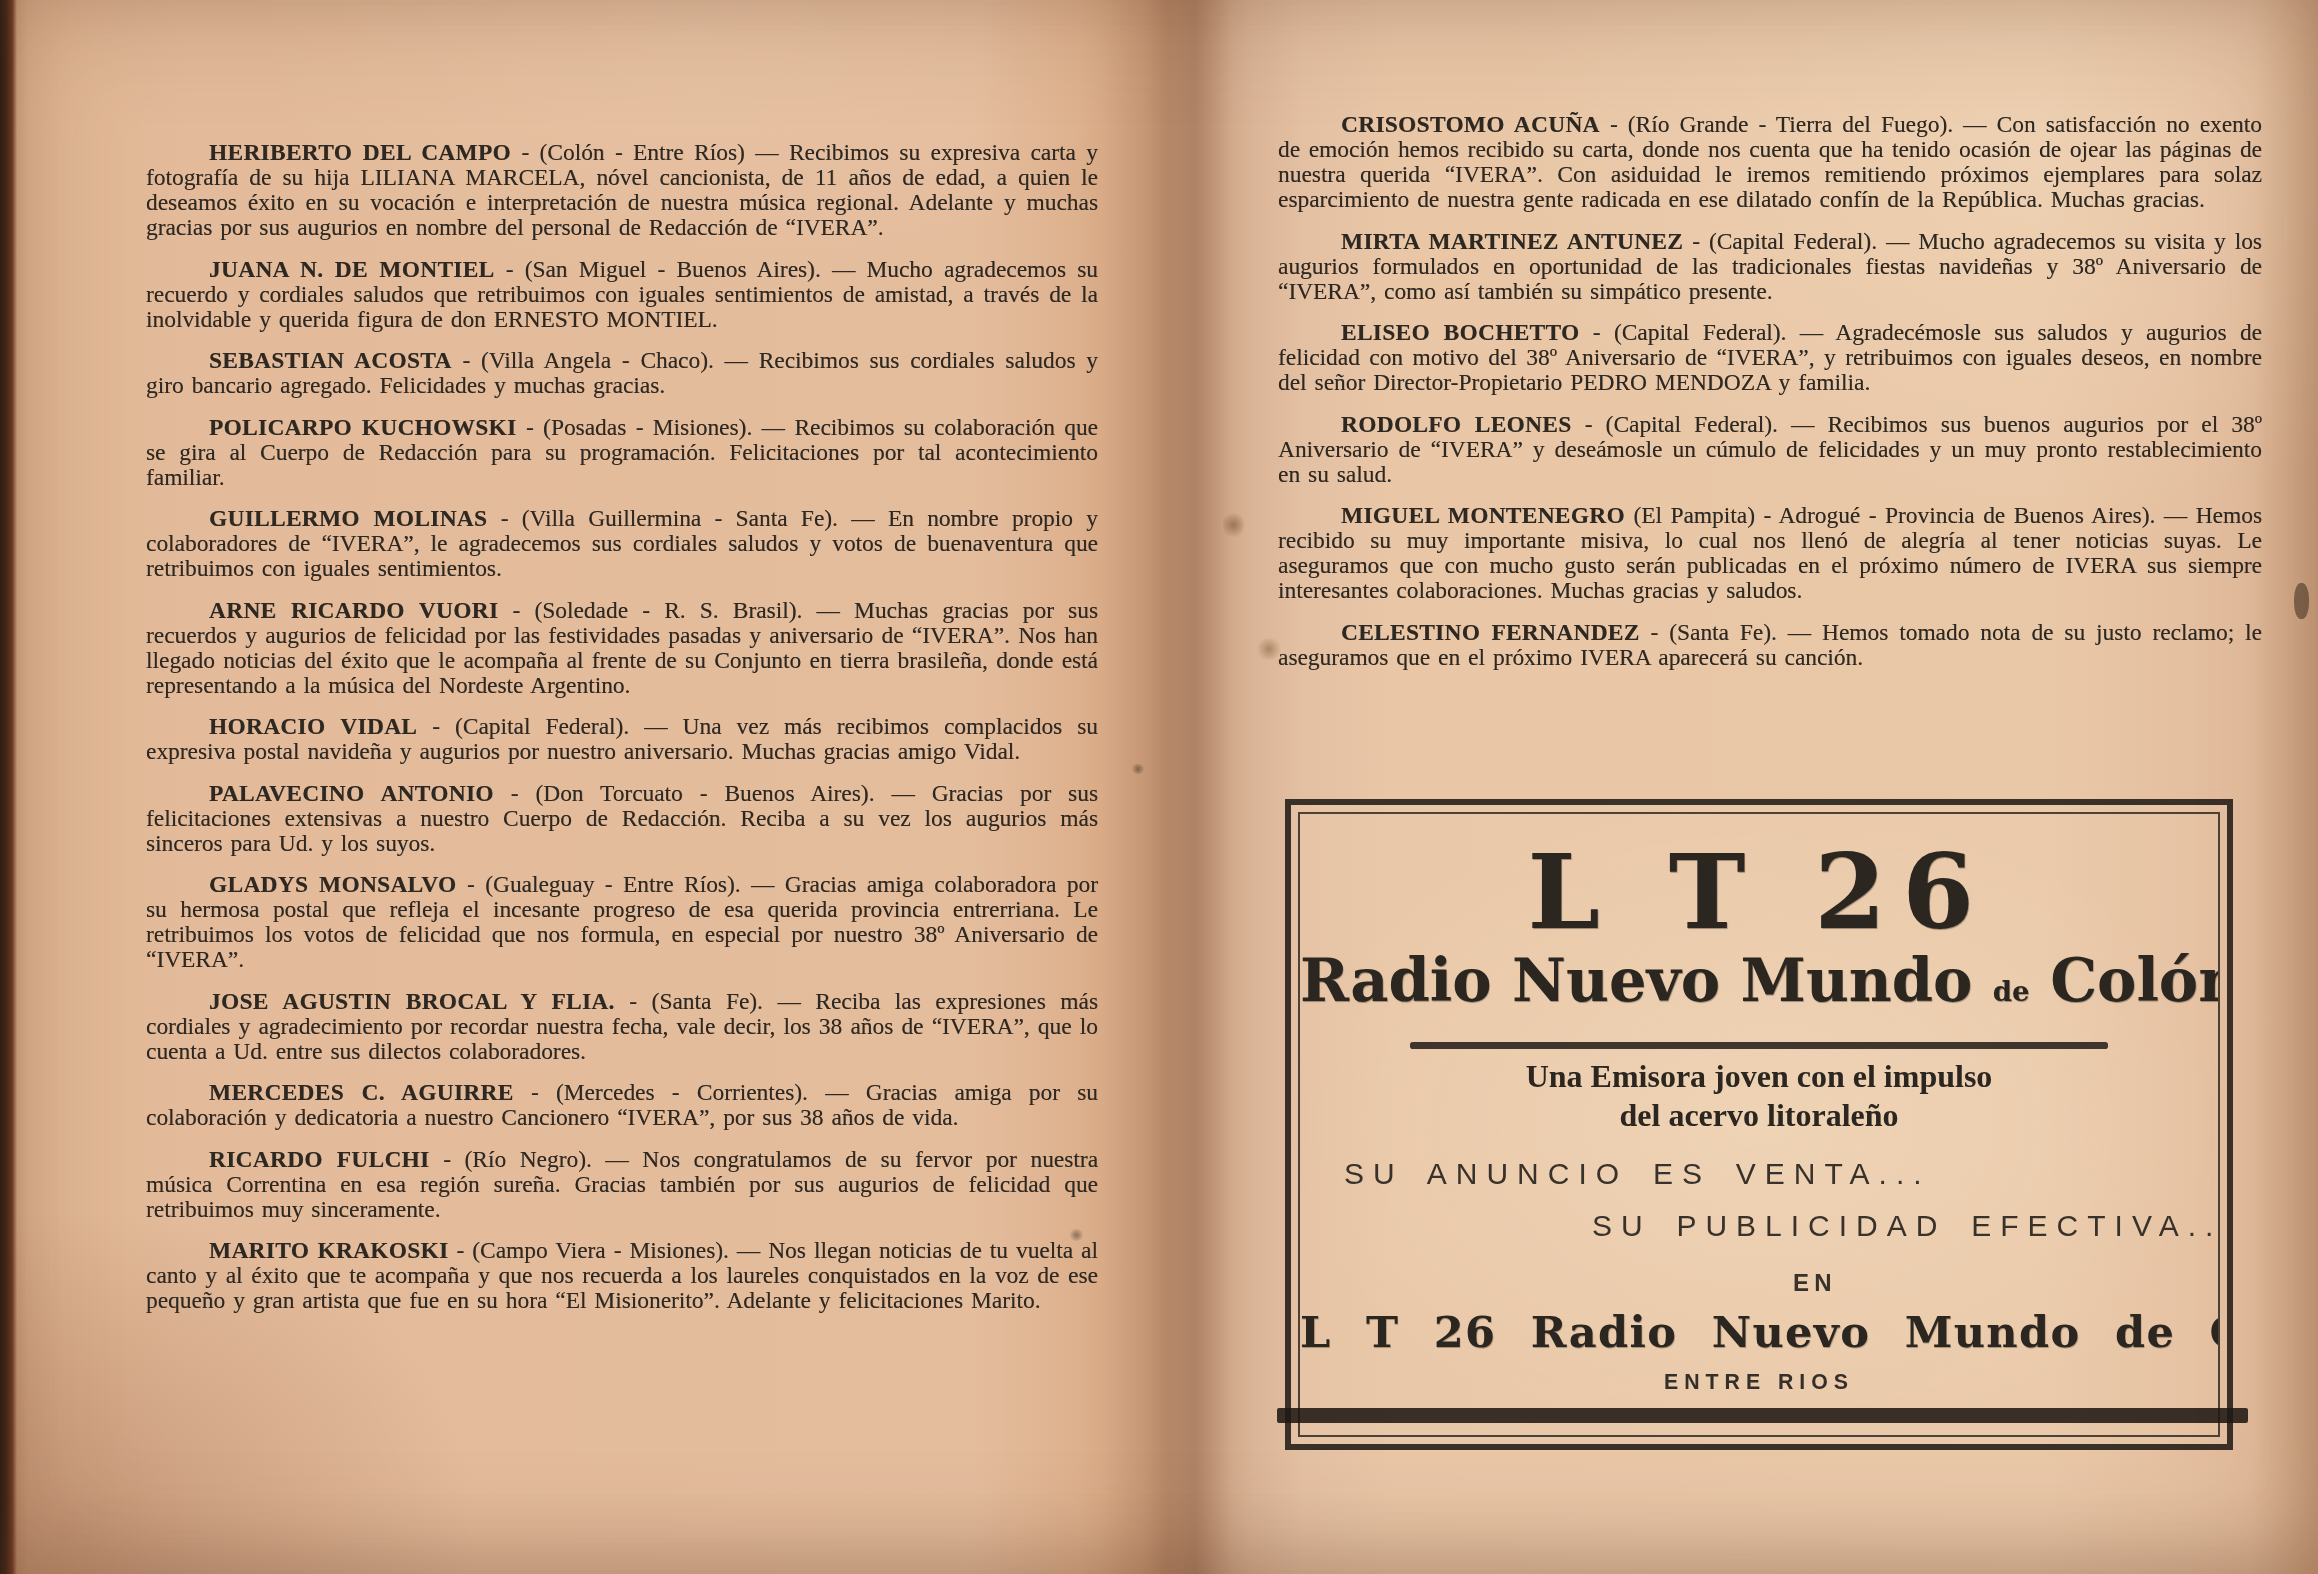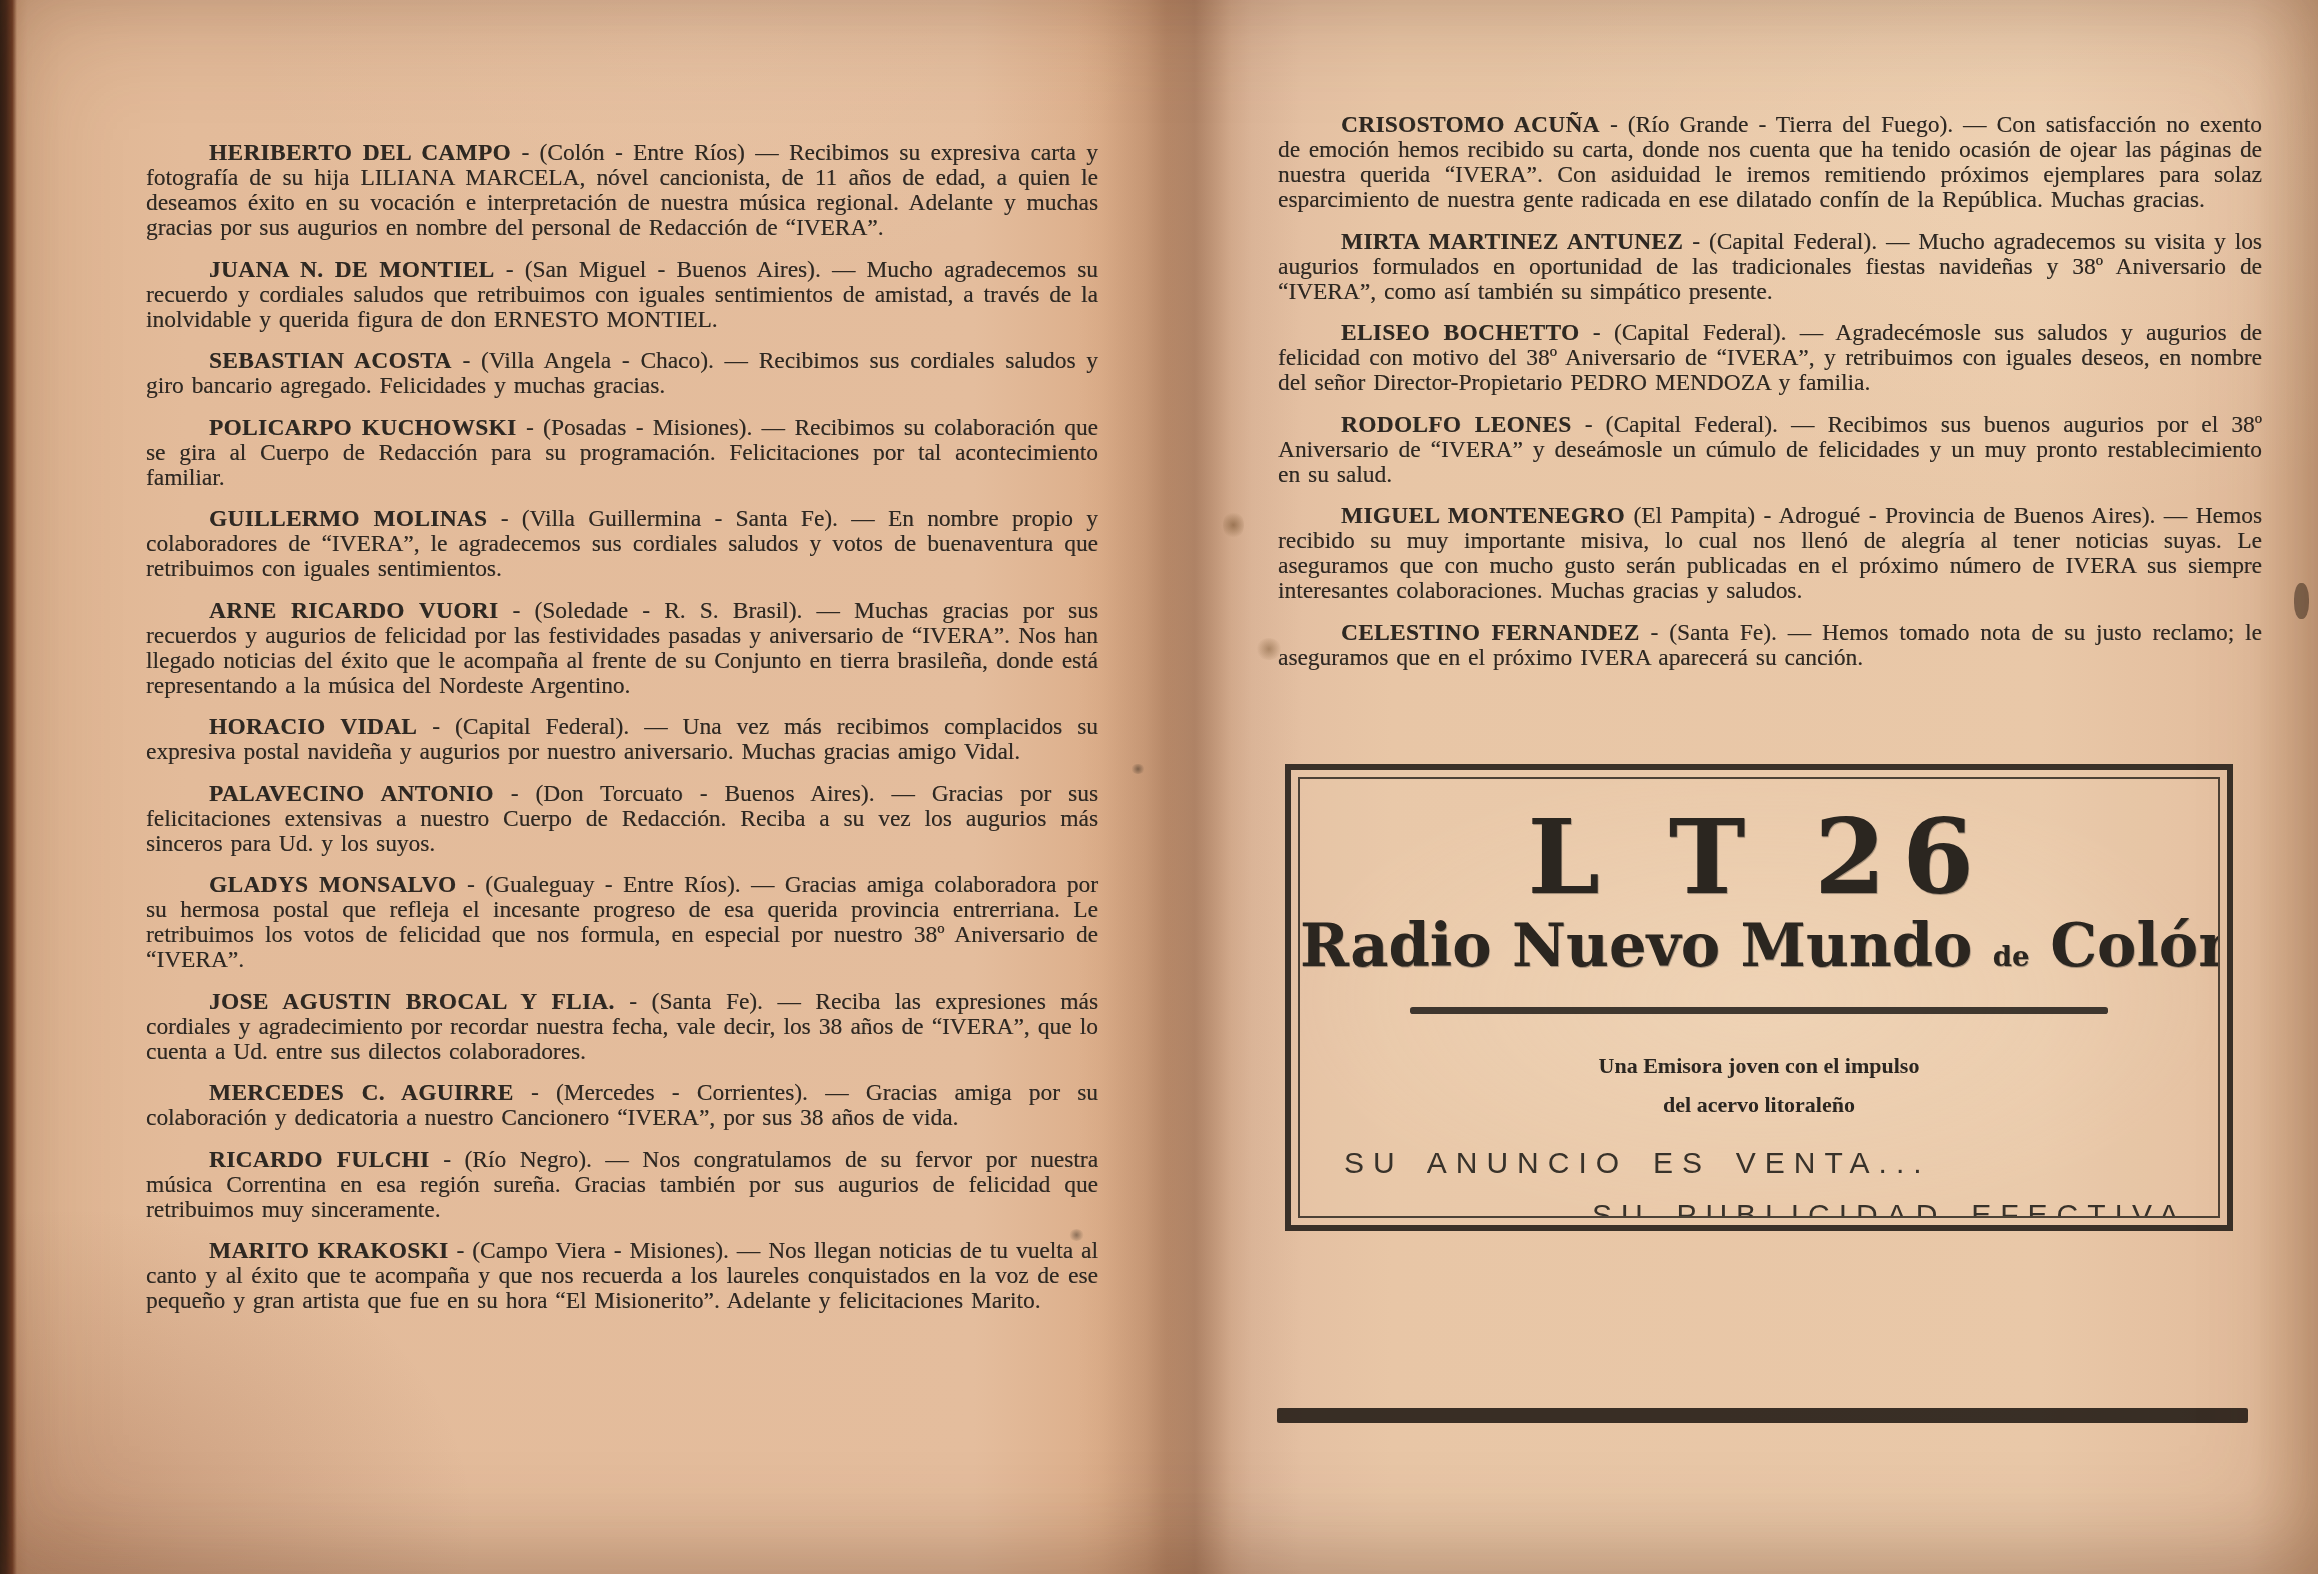--- a/index.html
+++ b/index.html
@@ -30,21 +30,21 @@
   .col-right { left:1278px; top:112px; width:984px; }
   .entry {
     margin:0 0 16.5px 0; text-indent:63px;
     font-size:23.4px; line-height:25px; word-spacing:2.1px;
     text-shadow:0.3px 0.3px 0.5px rgba(47,42,35,0.45);
   }
   .entry-name { font-weight:bold; letter-spacing:0.3px; }
 
   
   .ad {
-    position:absolute; left:1285px; top:764px; width:948px; height:467px;
+    position:absolute; left:1285px; top:799px; width:948px; height:651px;
     box-sizing:border-box; border:6.9px solid rgba(42,36,29,0.92);
     background:radial-gradient(closest-side, rgba(255,242,218,0.28), rgba(255,242,218,0.06));
   }
   .ad-inner {
     position:absolute; inset:6.9px; border:2.1px solid rgba(42,36,29,0.82);
     text-align:center; overflow:hidden; color:var(--ad_ink,#2b2620);
   }
   .ad-shadow {
     position:absolute; left:1277px; top:1408px; width:971px; height:15px;
     background:rgba(32,25,19,0.88); border-radius:2.1px;
@@ -54,21 +54,21 @@
     font-size:103px; line-height:103px; letter-spacing:0.16em;
     text-shadow:0.7px 0.7px 0.7px rgba(43,38,32,0.4);
   }
   .ad-title {
     margin-top:5.5px; font-family:"DejaVu Serif",serif; font-weight:bold;
     font-size:59px; line-height:66px; letter-spacing:0px; white-space:nowrap;
     text-shadow:0.7px 0.7px 0.7px rgba(43,38,32,0.4);
   }
   .ad-de { font-size:27.5px; font-weight:bold; }
   .ad-rule { width:76%; height:6.2px; background:var(--ad_ink,#2b2620); margin:18px auto 0; border-radius:2.8px; opacity:0.9; }
-  .ad-tagline { margin-top:32px; font-weight:bold; font-size:22px; line-height:39px; }
+  .ad-tagline { margin-top:8px; font-weight:bold; font-size:32px; line-height:39px; }
   .ad-slogan {
     font-family:"Liberation Sans","DejaVu Sans",sans-serif; font-size:30px;
     letter-spacing:0.30em; word-spacing:0.25em; color:#38322a; text-align:left; white-space:nowrap;
   }
   .s1 { margin:22px 0 0 44px; }
   .s2 { margin:18px 0 0 292px; }
   .ad-en {
     margin:26px 0 0 112px; text-align:center;
     font-family:"Liberation Sans","DejaVu Sans",sans-serif; font-weight:bold;
     font-size:24px; letter-spacing:0.22em; color:#38322a;

